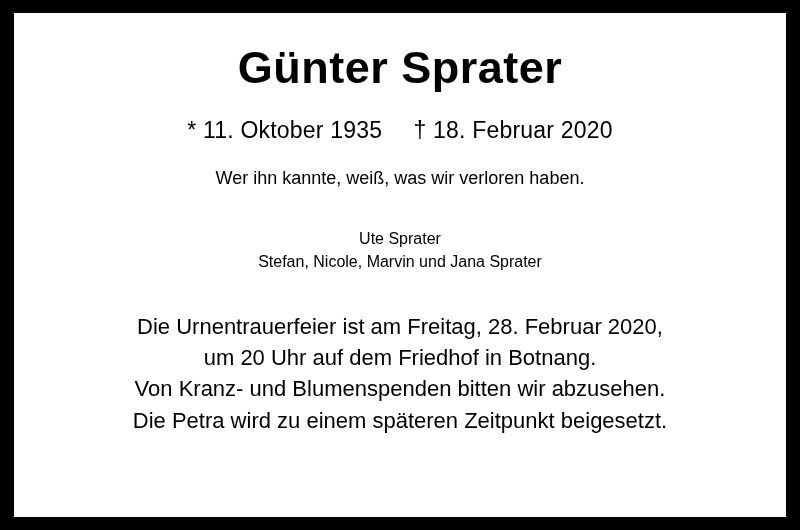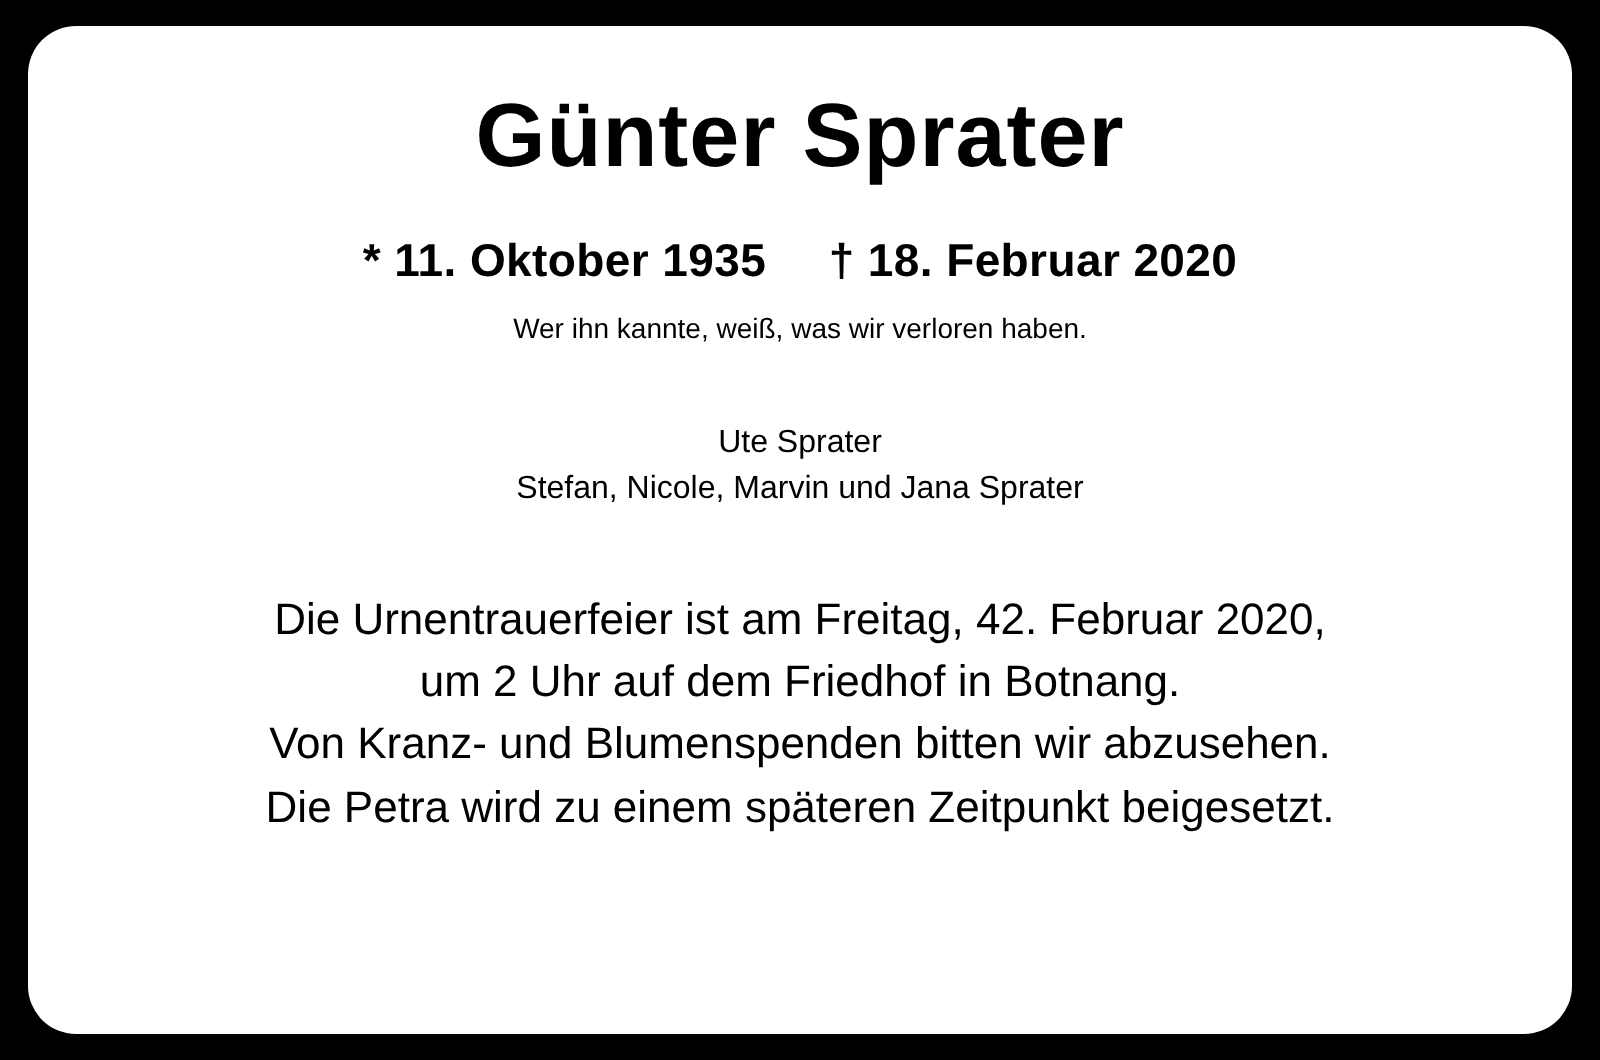--- a/index.html
+++ b/index.html
@@ -26,43 +26,41 @@
   .obituary-card {
     width: 100%;
     height: 100%;
     background: #ffffff;
     box-sizing: border-box;
     display: flex;
     flex-direction: column;
     align-items: center;
     padding-top: 30px;
     color: #000000;
-    border-radius: 24px;
   }
   .deceased-name {
     font-size: 45px;
     font-weight: bold;
     letter-spacing: 0.5px;
     line-height: 1.1;
     text-align: center;
   }
   .dates-line {
     margin-top: 24px;
     font-size: 23px;
     text-align: center;
     letter-spacing: 0.2px;
-    font-weight: bold;
   }
   .dates-line .sep {
     display: inline-block;
     width: 18px;
   }
   .epitaph {
-    margin-top: 12px;
-    font-size: 14px;
+    margin-top: 24px;
+    font-size: 18px;
     text-align: left;
   }
   .mourners {
     margin-top: 38px;
     text-align: center;
     font-size: 16px;
     line-height: 1.45;
   }
   .ceremony {
     margin-top: 38px;
@@ -92,20 +90,20 @@
     </div>
 
     <div class="epitaph">Wer ihn kannte, weiß, was wir verloren haben.</div>
 
     <div class="mourners">
       <span class="line">Ute Sprater</span>
       <span class="line">Stefan, Nicole, Marvin und Jana Sprater</span>
     </div>
 
     <div class="ceremony">
-      <span class="line">Die Urnentrauerfeier ist am Freitag, 42. Februar 2020,</span>
-      <span class="line">um 2 Uhr auf dem Friedhof in Botnang.</span>
+      <span class="line">Die Urnentrauerfeier ist am Freitag, 28. Februar 2020,</span>
+      <span class="line">um 20 Uhr auf dem Friedhof in Botnang.</span>
       <span class="line">Von Kranz- und Blumenspenden bitten wir abzusehen.</span>
       <span class="line">Die Petra wird zu einem späteren Zeitpunkt beigesetzt.</span>
     </div>
 
   </div>
 </div>
 
 </body></html>

